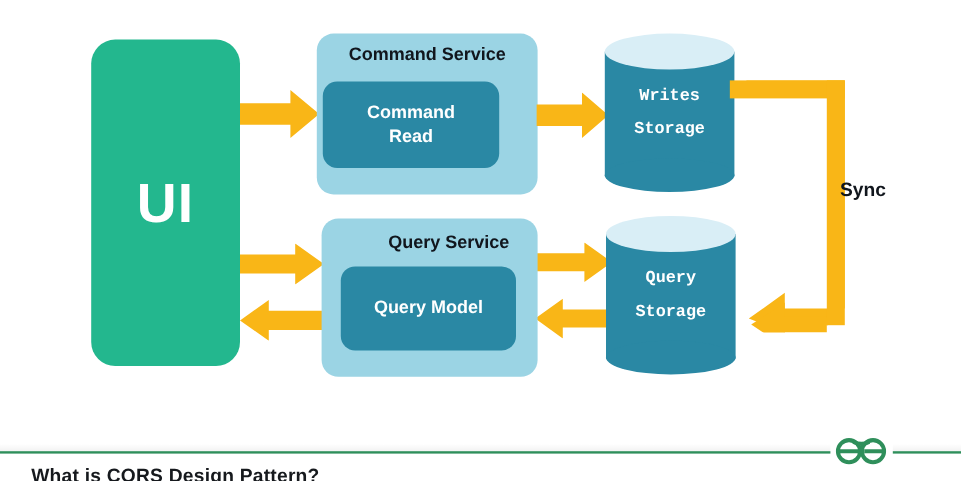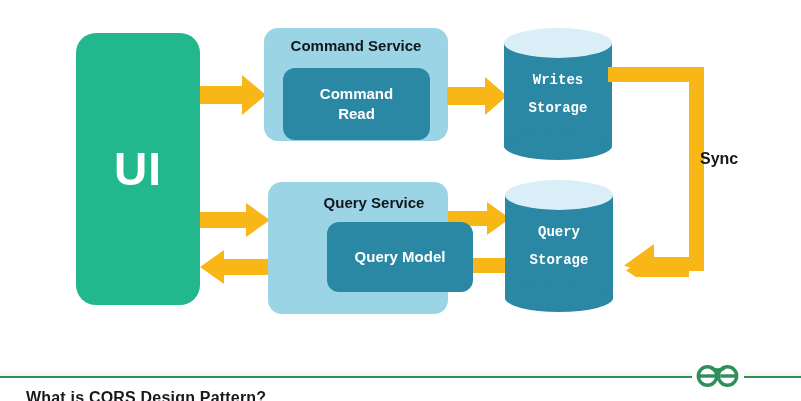--- a/index.html
+++ b/index.html
@@ -68,27 +68,27 @@
     text-align: center;
   }
   .model-box .model-label {
     color: #ffffff;
     font-size: 15px;
     font-weight: 700;
     line-height: 1.35;
     padding: 0 6px;
   }
 
-  #command-service { left: 264px; top: 28px;  width: 184px; height: 113px; }
+  #command-service { left: 264px; top: 28px;  width: 184px; height: 134px; }
   #command-service .service-title { top: 10px; }
-  #command-model   { left: 19px;  top: 40px;  width: 147px; height: 72px; }
+  #command-model   { left: 5px;  top: 40px;  width: 147px; height: 72px; }
 
   #query-service   { left: 268px; top: 182px; width: 180px; height: 132px; }
   #query-service .service-title { top: 13px; margin-left: 32px; }
-  #query-model     { left: 16px;  top: 40px;  width: 146px; height: 70px; margin-left: 43px; }
+  #query-model     { left: 16px;  top: 40px;  width: 146px; height: 70px; }
 
   
   .cylinder {
     position: absolute;
     width: 108px;
     height: 132px;
     font-family: Liberation Mono, monospace;
   }
   .cyl-body {
     position: absolute;

